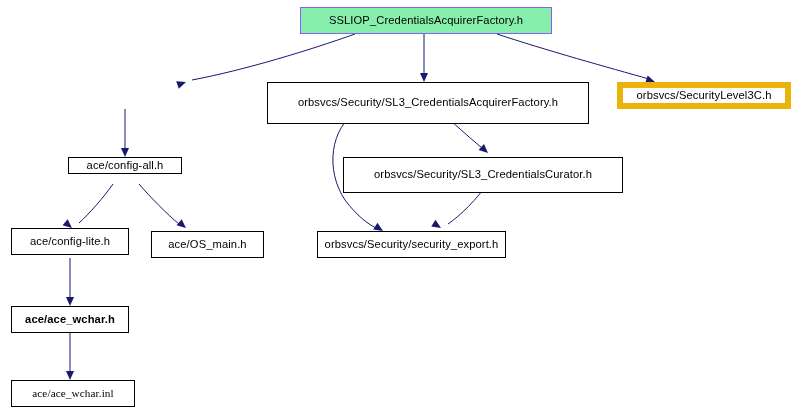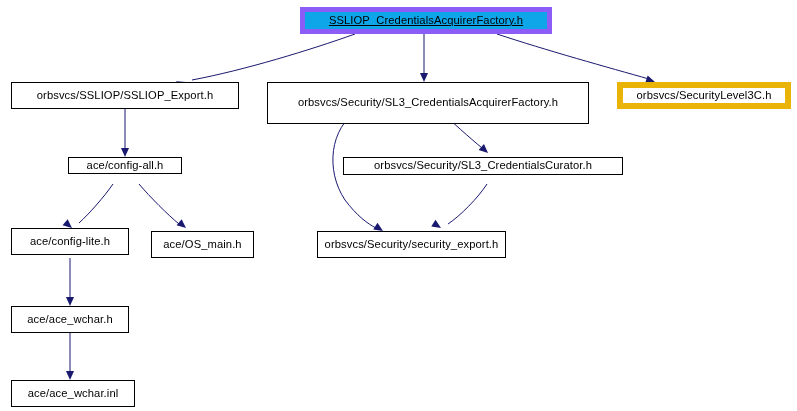--- a/index.html
+++ b/index.html
@@ -34,23 +34,22 @@
     font-size: 11.2px;
     line-height: 1;
     color: #000000;
     letter-spacing: 0.1px;
   }
   .node-normal {
     background: #ffffff;
     border: 1px solid #000000;
   }
   .node-root {
-    background: #0ea5e9;
-    border: 5px solid #8b5cf6;
-    text-decoration: underline;
+    background: #86efac;
+    border: 1px solid #8b5cf6;
   }
   .node-external {
     background: #ffffff;
     border: 6px solid #eab308;
   }
   .node-label {
     pointer-events: none;
   }
 </style>
 </head>
@@ -99,43 +98,40 @@
         <polygon points="0,0 -9,-4 -9,4" fill="#191970" transform="translate(70,306) rotate(90)"></polygon>
       </g>
       <g>
         <path d="M 70,333 L 70,372" fill="none" stroke="#191970" stroke-width="1"></path>
         <polygon points="0,0 -9,-4 -9,4" fill="#191970" transform="translate(70,380) rotate(90)"></polygon>
       </g>
     </svg>
 <div class="node node-root" style="left: 300px; top: 7px; width: 252px; height: 27px;">
       <span class="node-label">SSLIOP_CredentialsAcquirerFactory.h</span>
     </div>
-    <div class="node node-normal" style="left: 11px; top: 82px; width: 228px; height: 27px;">
-      <span class="node-label">orbsvcs/SSLIOP/SSLIOP_Export.h</span>
-    </div>
     <div class="node node-normal" style="left: 267px; top: 82px; width: 322px; height: 42px;">
       <span class="node-label">orbsvcs/Security/SL3_CredentialsAcquirerFactory.h</span>
     </div>
     <div class="node node-external" style="left: 617px; top: 82px; width: 174px; height: 27px;">
       <span class="node-label">orbsvcs/SecurityLevel3C.h</span>
     </div>
     <div class="node node-normal" style="left: 68px; top: 157px; width: 114px; height: 17px;">
       <span class="node-label">ace/config-all.h</span>
     </div>
-    <div class="node node-normal" style="left: 343px; top: 157px; width: 280px; height: 18px; justify-content: center;">
+    <div class="node node-normal" style="left: 343px; top: 157px; width: 280px; height: 36px; justify-content: center;">
       <span class="node-label">orbsvcs/Security/SL3_CredentialsCurator.h</span>
     </div>
     <div class="node node-normal" style="left: 11px; top: 228px; width: 118px; height: 27px;">
       <span class="node-label">ace/config-lite.h</span>
     </div>
-    <div class="node node-normal" style="left: 151px; top: 231px; width: 103px; height: 27px;">
+    <div class="node node-normal" style="left: 151px; top: 231px; width: 113px; height: 27px;">
       <span class="node-label">ace/OS_main.h</span>
     </div>
     <div class="node node-normal" style="left: 317px; top: 231px; width: 189px; height: 27px;">
       <span class="node-label">orbsvcs/Security/security_export.h</span>
     </div>
-    <div class="node node-normal" style="left: 11px; top: 306px; width: 118px; height: 27px;">
+    <div class="node node-normal" style="left: 11px; top: 306px; width: 118px; height: 27px; font-weight: bold;">
       <span class="node-label">ace/ace_wchar.h</span>
     </div>
-    <div class="node node-normal" style="left: 11px; top: 380px; width: 124px; height: 27px;">
+    <div class="node node-normal" style="left: 11px; top: 380px; width: 124px; height: 27px; font-family: Liberation Serif, serif;">
       <span class="node-label">ace/ace_wchar.inl</span>
     </div>
   </div>
 
 </body></html>

